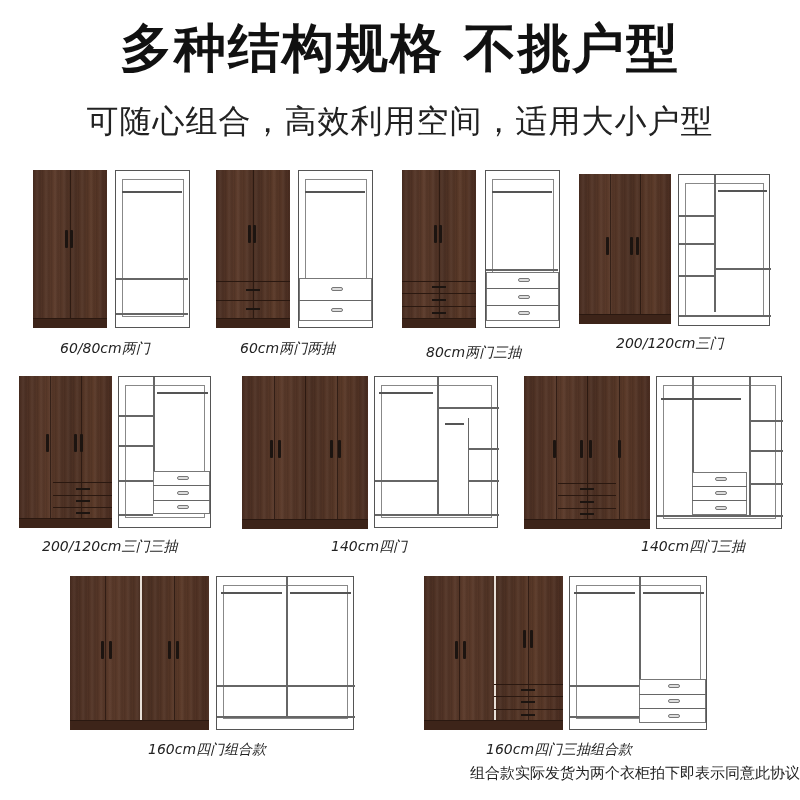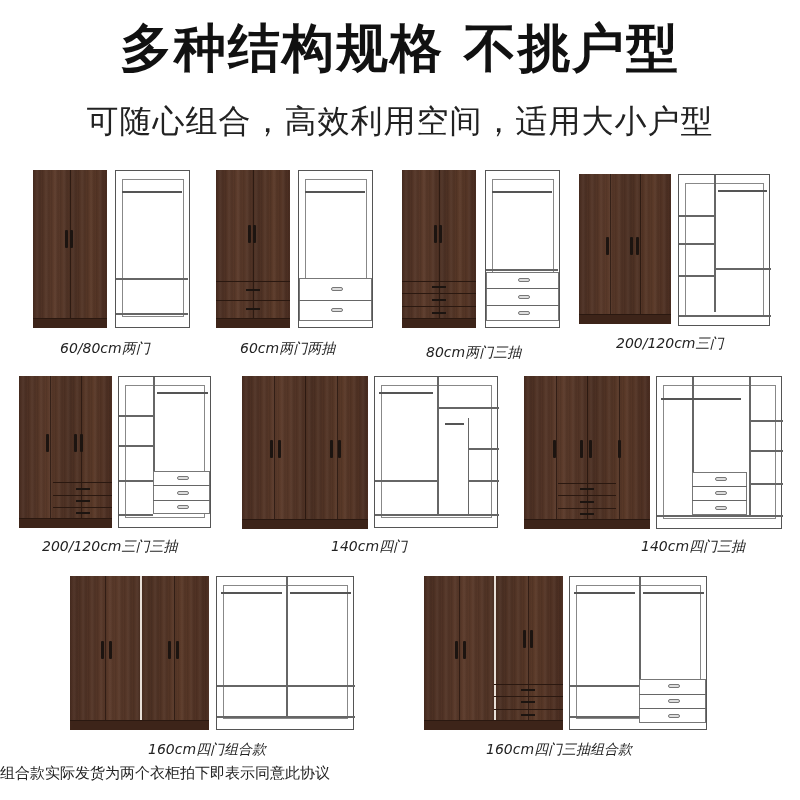--- a/index.html
+++ b/index.html
@@ -17,21 +17,21 @@
   .door-seam { position:absolute; top:0; width:1px; background:rgba(20,10,5,0.55); }
   .handle { position:absolute; width:3px; height:18px; background:#1c1410; border-radius:1px; }
   .plinth { position:absolute; left:0; right:0; height:9px; background:#3d2419; border-top:1px solid #2a1810; }
   .drawer-line { position:absolute; height:1px; background:#2a1810; }
   .drawer-handle { position:absolute; width:14px; height:2px; background:#1c1410; }
   .sketch { position:absolute; box-sizing:border-box; border:1.5px solid #555; background:#fff; }
   .sk-line { position:absolute; background:#666; }
   .sk-rod { position:absolute; height:2px; background:#555; }
   .sk-pull { position:absolute; width:12px; height:4px; border:1px solid #777; border-radius:2px; background:#ddd; box-sizing:border-box; }
   .label { position:absolute; font-size:14px; color:#222; white-space:nowrap; text-align:left;font-style:italic; }
-  .footnote { position:absolute; left:0; top:764px; width:800px; text-align:left; font-size:15px; color:#222; }
+  .footnote { position:absolute; left:0; top:764px; width:800px; text-align:right; font-size:15px; color:#222; }
 </style>
 </head>
 <body>
 
 <div class="headline">多种结构规格 不挑户型</div>
 <div class="subline">可随心组合，高效利用空间，适用大小户型</div>
 <div id="products">
     <div class="wood" style="left: 33px; top: 170px; width: 74px; height: 158px;">
       <div class="door-seam" style="left: 37px; height: 149px;"></div>
       <div class="handle" style="left: 32.3px; top: 60.04px;"></div>

